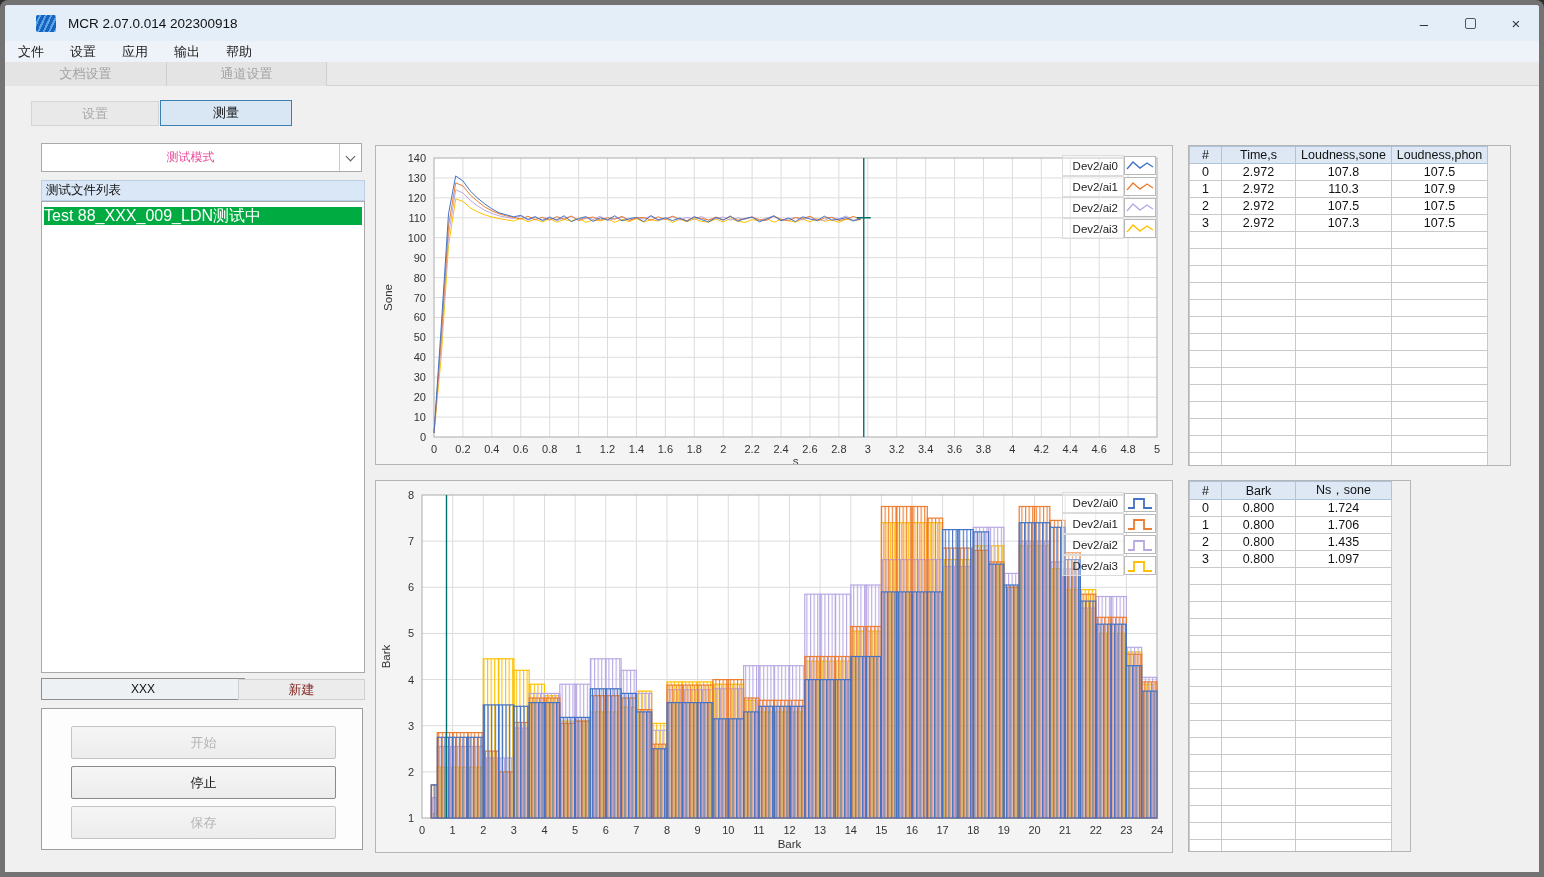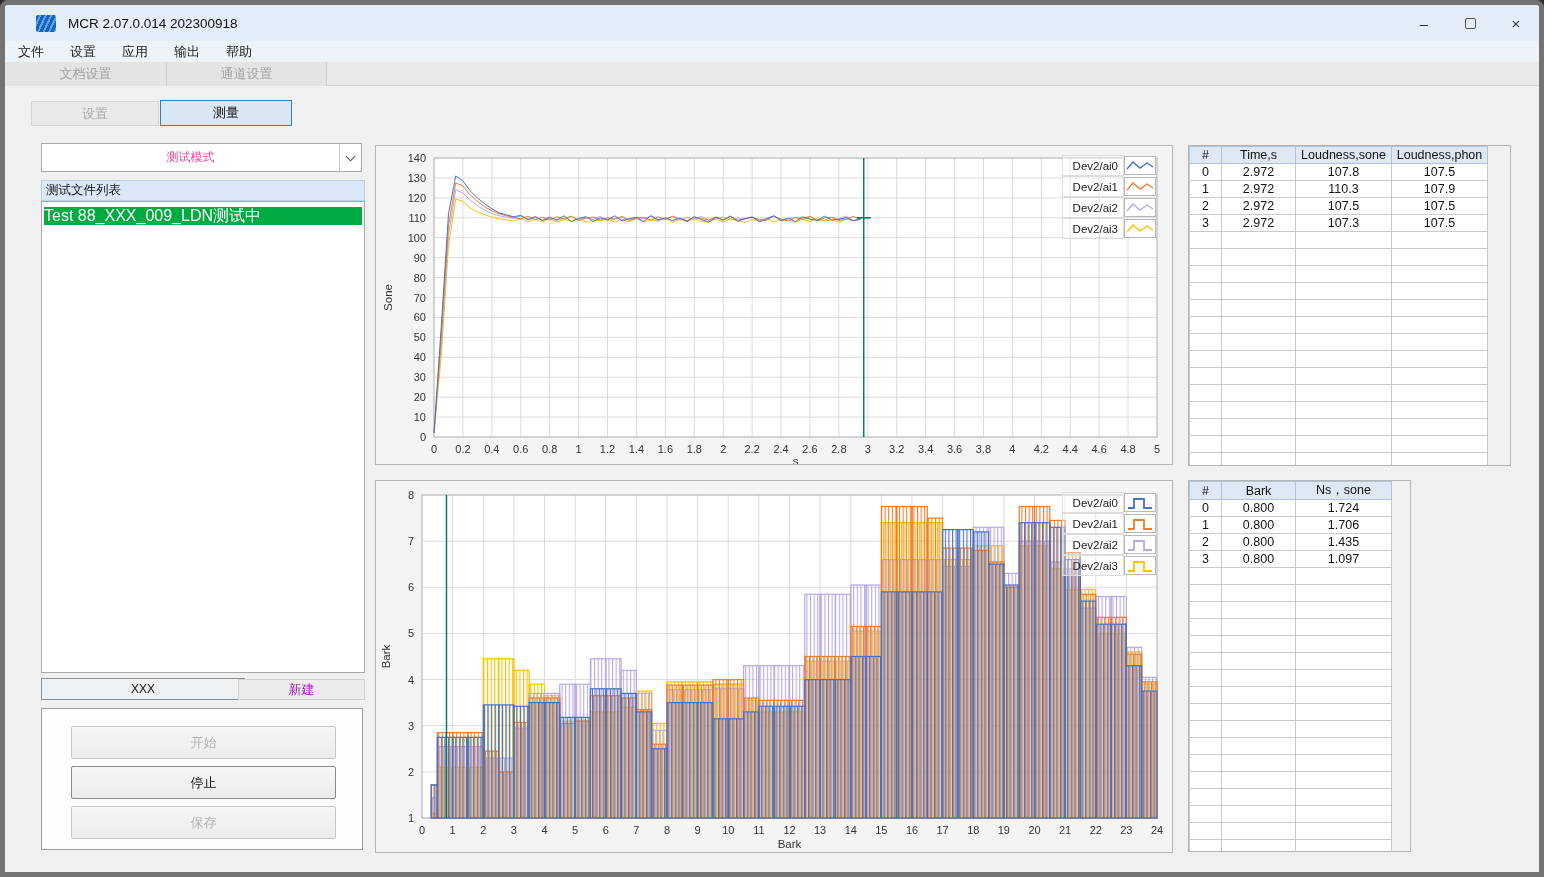--- a/index.html
+++ b/index.html
@@ -33,21 +33,21 @@
   #mode-select { position:absolute; left:36px; top:138px; width:321px; height:29px; background:#fff; border:1px solid #a9a9a9; display:flex; align-items:center; }
   #mode-select .val { flex:1; text-align:center; font-size:12px; color:#ec4899; }
   #dd-btn { width:22px; height:27px; border-left:1px solid #c9c9c9; display:flex; align-items:center; justify-content:center; }
   #dd-chevron { width:7px; height:7px; border-right:1.4px solid #555; border-bottom:1.4px solid #555; transform:rotate(45deg); margin-top:-3px; }
   #list-header { position:absolute; left:36px; top:175px; width:324px; height:21px; background:#d9e7f6; border:1px solid #bcd0e4; font-size:12.5px; color:#111; display:flex; align-items:center; padding-left:4px; }
   #listbox { position:absolute; left:36px; top:196px; width:324px; height:472px; background:#fff; border:1px solid #a9a9a9; }
   #list-item-active { margin:5px 2px 0 2px; height:18px; background:#00AB41; color:#fff; font-size:16px; display:flex; align-items:center; }
   #list-item-active .status { }
 
   #btn-xxx { position:absolute; left:36px; top:673px; width:204px; height:22px; background:#eef1f4; border:1px solid #8f8f8f; font-size:12px; color:#111; display:flex; align-items:center; justify-content:center; }
-  #btn-new { position:absolute; left:233px; top:674px; width:127px; height:21px; background:#ececec; border:1px solid #d0d0d0; font-size:13px; color:#a21caf; display:flex; align-items:center; justify-content:center; }
+  #btn-new { position:absolute; left:233px; top:674px; width:127px; height:21px; background:#ececec; border:1px solid #d0d0d0; font-size:13px; color:#7f1d1d; display:flex; align-items:center; justify-content:center; }
 
   #ctrl-panel { position:absolute; left:36px; top:703px; width:322px; height:142px; background:#fdfdfd; border:1px solid #9e9e9e; }
   .ctrl-btn { position:absolute; left:29px; width:265px; height:33px; background:linear-gradient(#f6f6f6,#ececec); border:1px solid #c5c5c5; border-radius:2px; font-size:13px; color:#b3b3b3; display:flex; align-items:center; justify-content:center; }
   #btn-start { top:17px; }
   #btn-stop  { top:57px; color:#111; border-color:#8a8a8a; }
   #btn-save  { top:97px; }
 
   
   .chart-panel { position:absolute; background:#f4f4f4; border:1px solid #b5b5b5; }
   #loudness-panel { left:370px; top:140px; width:798px; height:320px; }

